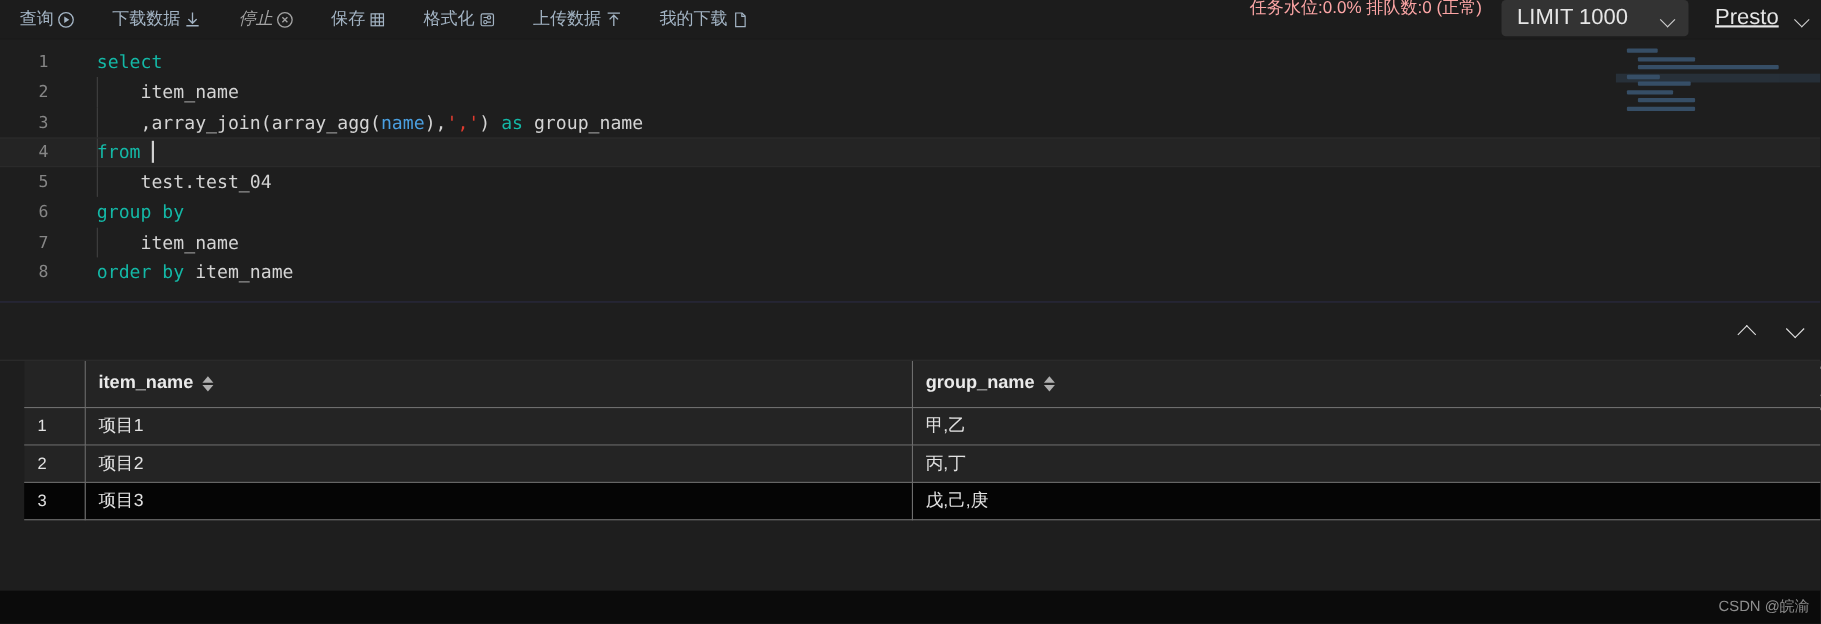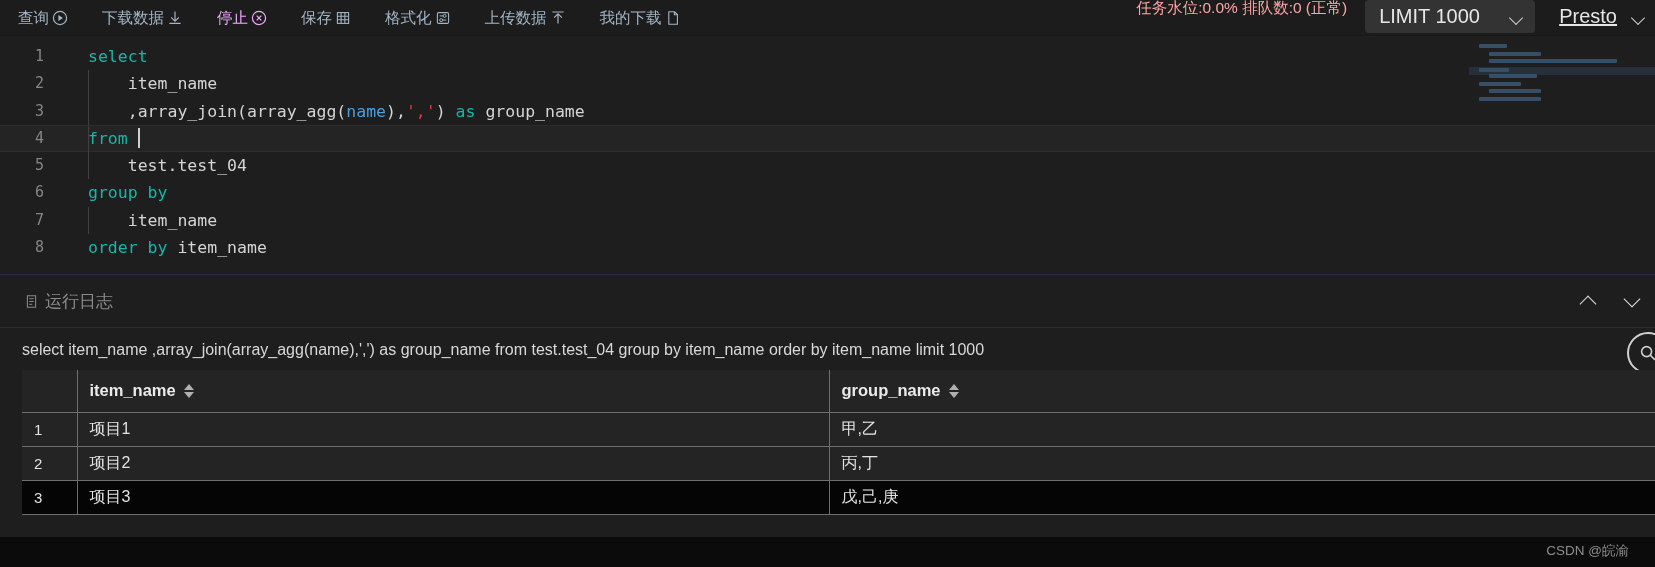--- a/index.html
+++ b/index.html
@@ -40,21 +40,21 @@
     align-items: center;
     gap: 3px;
     color: #a3b4c4;
     font-size: 15.5px;
     padding: 3px 8px;
     margin-right: 18px;
     white-space: nowrap;
     cursor: pointer;
     line-height: 1;
   }
-  .tb-item.disabled { color: #f0abfc; }
+  .tb-item.disabled { color: #a3a3a3; font-style: italic; }
   .tb-ico {
     display: inline-flex;
     align-items: center;
     justify-content: center;
     width: 16px;
     height: 16px;
   }
   .tb-ico svg { display: block; }
 
   .tb-spacer { flex: 1 1 auto; }
@@ -374,21 +374,21 @@
   .sort-ico i.up { border-bottom: 6px solid #b0b0b0; }
   .sort-ico i.dn { border-top: 6px solid #b0b0b0; }
   tr.row td { color: #e2e2e2; background: #242424; }
   tr.row.hl td { background: #050505; }
   td.col-w1 { width: 752px; }
   td.col-w2 { width: 826px; }
   th.col-w1 { width: 752px; }
   th.col-w2 { width: 826px; }
   .watermark {
     position: absolute;
-    right: 26px;
+    right: 10px;
     bottom: 7px;
     color: #8d8d8d;
     font-size: 13.5px;
     z-index: 6;
     pointer-events: none;
   }
   .bottom-strip {
     position: absolute;
     left: 0; right: 0; bottom: 0;
     height: 30px;
@@ -545,38 +545,28 @@
       <div class="mm-row" style="width:52px;margin-left:10px"></div>
       <div class="mm-row" style="width:62px"></div>
     </div>
     <div class="editor-hscroll"></div>
   </div>
 
   <div class="results">
 
     <div class="res-tabs">
 
-      <div class="res-tab">
-        <span class="doc-ico">
-          <svg width="15" height="15" viewBox="0 0 16 16">
-              <path d="M3.6 1.8 H12.4 V14.2 H3.6 Z" fill="none" stroke="currentColor" stroke-width="1.1"></path>
-              <path d="M5.6 5 H10.4 M5.6 8 H10.4 M5.6 11 H8.8" stroke="currentColor" stroke-width="1"></path>
-            </svg>
-        </span>
-        <span>运行日志</span>
-      </div>
 
 
       <div class="panel-actions">
         <span class="chev-up"></span>
         <span class="chev-down"></span>
       </div>
     </div>
 
-    <div class="query-line">select item_name ,array_join(array_agg(name),',') as group_name from test.test_04 group by item_name order by item_name limit 1000</div>
 
     <div class="search-fab">
       <svg width="18" height="18" viewBox="0 0 18 18">
           <circle cx="7.6" cy="7.6" r="5" fill="none" stroke="#cfcfcf" stroke-width="1.6"></circle>
           <path d="M11.3 11.3 L16 16" stroke="#cfcfcf" stroke-width="1.6"></path>
         </svg>
     </div>
 
     <div class="grid-wrap">
       <table class="grid">

